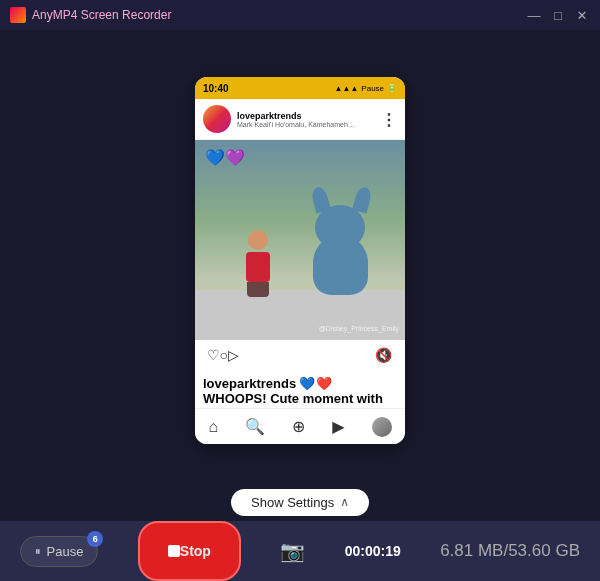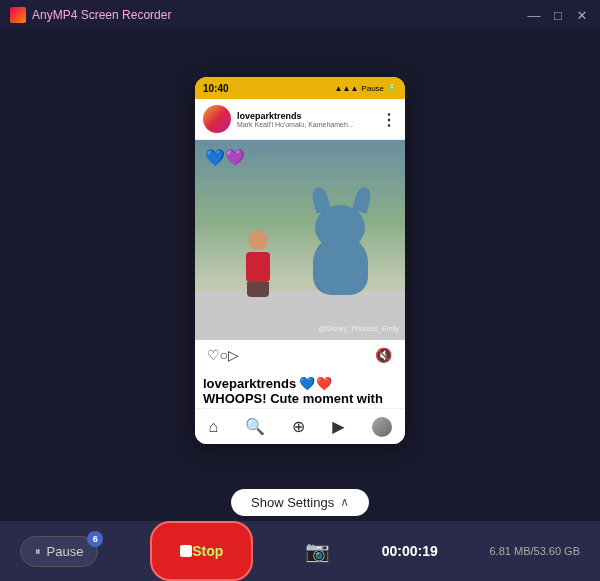--- a/index.html
+++ b/index.html
@@ -345,21 +345,21 @@
       align-items: center;
       justify-content: center;
       font-weight: bold;
     }
 
     .stop-btn {
       background: #e02020;
       border: 2px solid #ff6666;
       border-radius: 20px;
       padding: 20px 28px;
-      color: #bef264;
+      color: #e5e5e5;
       font-size: 14px;
       cursor: pointer;
       display: flex;
       align-items: center;
       gap: 0;
       font-weight: bold;
     }
     .stop-icon {
       width: 12px;
       height: 12px;
@@ -377,21 +377,21 @@
 
     .timer {
       color: #fff;
       font-size: 14px;
       font-family: Liberation Sans, sans-serif;
       font-weight: bold;
     }
 
     .storage-info {
       color: #aaa;
-      font-size: 11px;
+      font-size: 17px;
     }
   </style>
 </head>
 <body>
 
 <div class="title-bar">
   <div class="title-bar-left">
     <div class="title-bar-icon"></div>
     <span class="title-bar-title">AnyMP4 Screen Recorder</span>
   </div>

